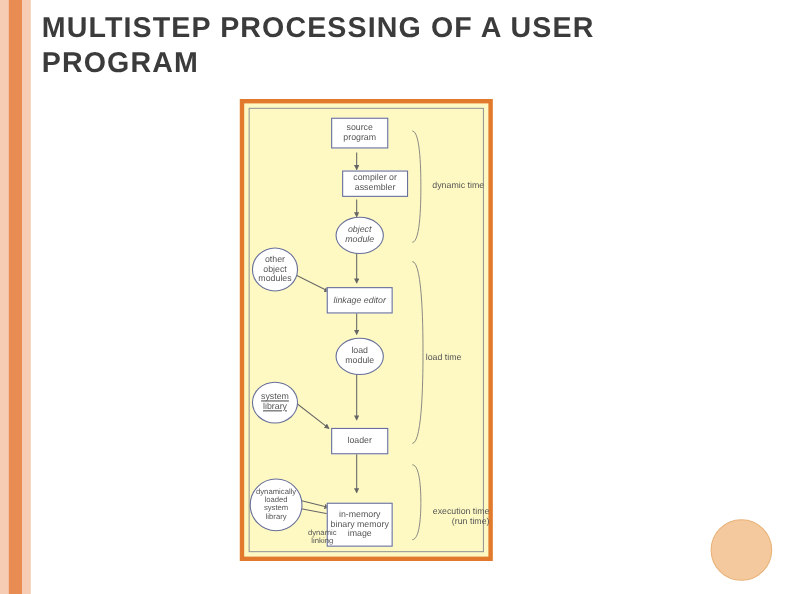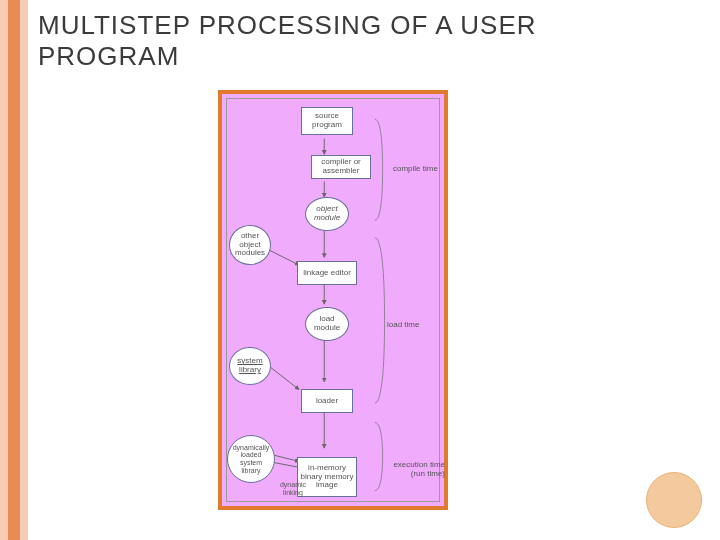--- a/index.html
+++ b/index.html
@@ -29,21 +29,21 @@
     background: #e98c54;
   }
   .title {
     position: absolute;
     left: 38px;
     top: 10px;
     right: 40px;
     font-size: 26px;
     letter-spacing: 1px;
     color: #3b3b3b;
-    font-weight: 400;
+    font-weight: 700;
     line-height: 1.2;
   }
   .corner-circle {
     position: absolute;
     right: 18px;
     bottom: 12px;
     width: 54px;
     height: 54px;
     border-radius: 50%;
     background: #f5c99e;
@@ -52,21 +52,21 @@
 
   
   .diagram-frame {
     position: absolute;
     left: 218px;
     top: 90px;
     width: 230px;
     height: 420px;
     border: 4px solid #e27a2e;
     box-sizing: border-box;
-    background: #f0abfc;
+    background: #fef9c3;
   }
   .diagram-inner {
     position: absolute;
     inset: 4px;
     border: 1px solid #999;
     box-sizing: border-box;
   }
   .node {
     position: absolute;
     font-size: 8px;
@@ -136,21 +136,21 @@
         <path class="brace" d="M152,140 C162,140 162,210 162,225 C162,240 162,310 152,310"></path>
         <path class="brace" d="M152,330 C160,330 160,360 160,365 C160,370 160,400 152,400"></path>
       </svg>
 
       <div class="node rect" style="left:74px; top:8px;   width:52px; height:28px;">source
 program</div>
       <div class="node rect" style="left:84px; top:56px;  width:60px; height:24px;">compiler or
 assembler</div>
       <div class="node circle" style="left:78px; top:98px;  width:44px; height:34px;font-style:italic;">object
 module</div>
-      <div class="node rect" style="left:70px; top:162px; width:60px; height:24px;">linkage
+      <div class="node rect" style="left:70px; top:162px; width:60px; height:24px;font-style:italic;">linkage
 editor</div>
       <div class="node circle" style="left:78px; top:208px; width:44px; height:34px;text-align:center;">load
 module</div>
       <div class="node rect" style="left:74px; top:290px; width:52px; height:24px;">loader</div>
       <div class="node rect" style="left:70px; top:358px; width:60px; height:40px;">in-memory
 binary
 memory
 image</div>
 
       <div class="node circle" style="left:2px;  top:126px; width:42px; height:40px;">other
@@ -159,21 +159,21 @@
       <div class="node circle" style="left:2px;  top:248px; width:42px; height:38px;text-decoration:underline;">system
 library</div>
       <div class="node circle" style="left:0px;  top:336px; width:48px; height:48px; font-size:7px;">dynamically
 loaded
 system
 library</div>
 
       <div class="node plain" style="left:48px; top:380px; width:36px; height:20px; font-size:7px;">dynamic
 linking</div>
 
-      <div class="node plain" style="left:166px; top:58px;  width:48px; height:24px; text-align:left; justify-content:flex-start;">compile
+      <div class="node plain" style="left:166px; top:58px;  width:48px; height:24px; text-align:left; justify-content:flex-start;">dynamic
 time</div>
       <div class="node plain" style="left:160px; top:214px; width:48px; height:24px; text-align:right; justify-content:flex-start;">load
 time</div>
       <div class="node plain" style="left:166px; top:354px; width:52px; height:34px; text-align:right; justify-content:flex-start;">execution
 time (run
 time)</div>
 
     </div>
   </div>
 

